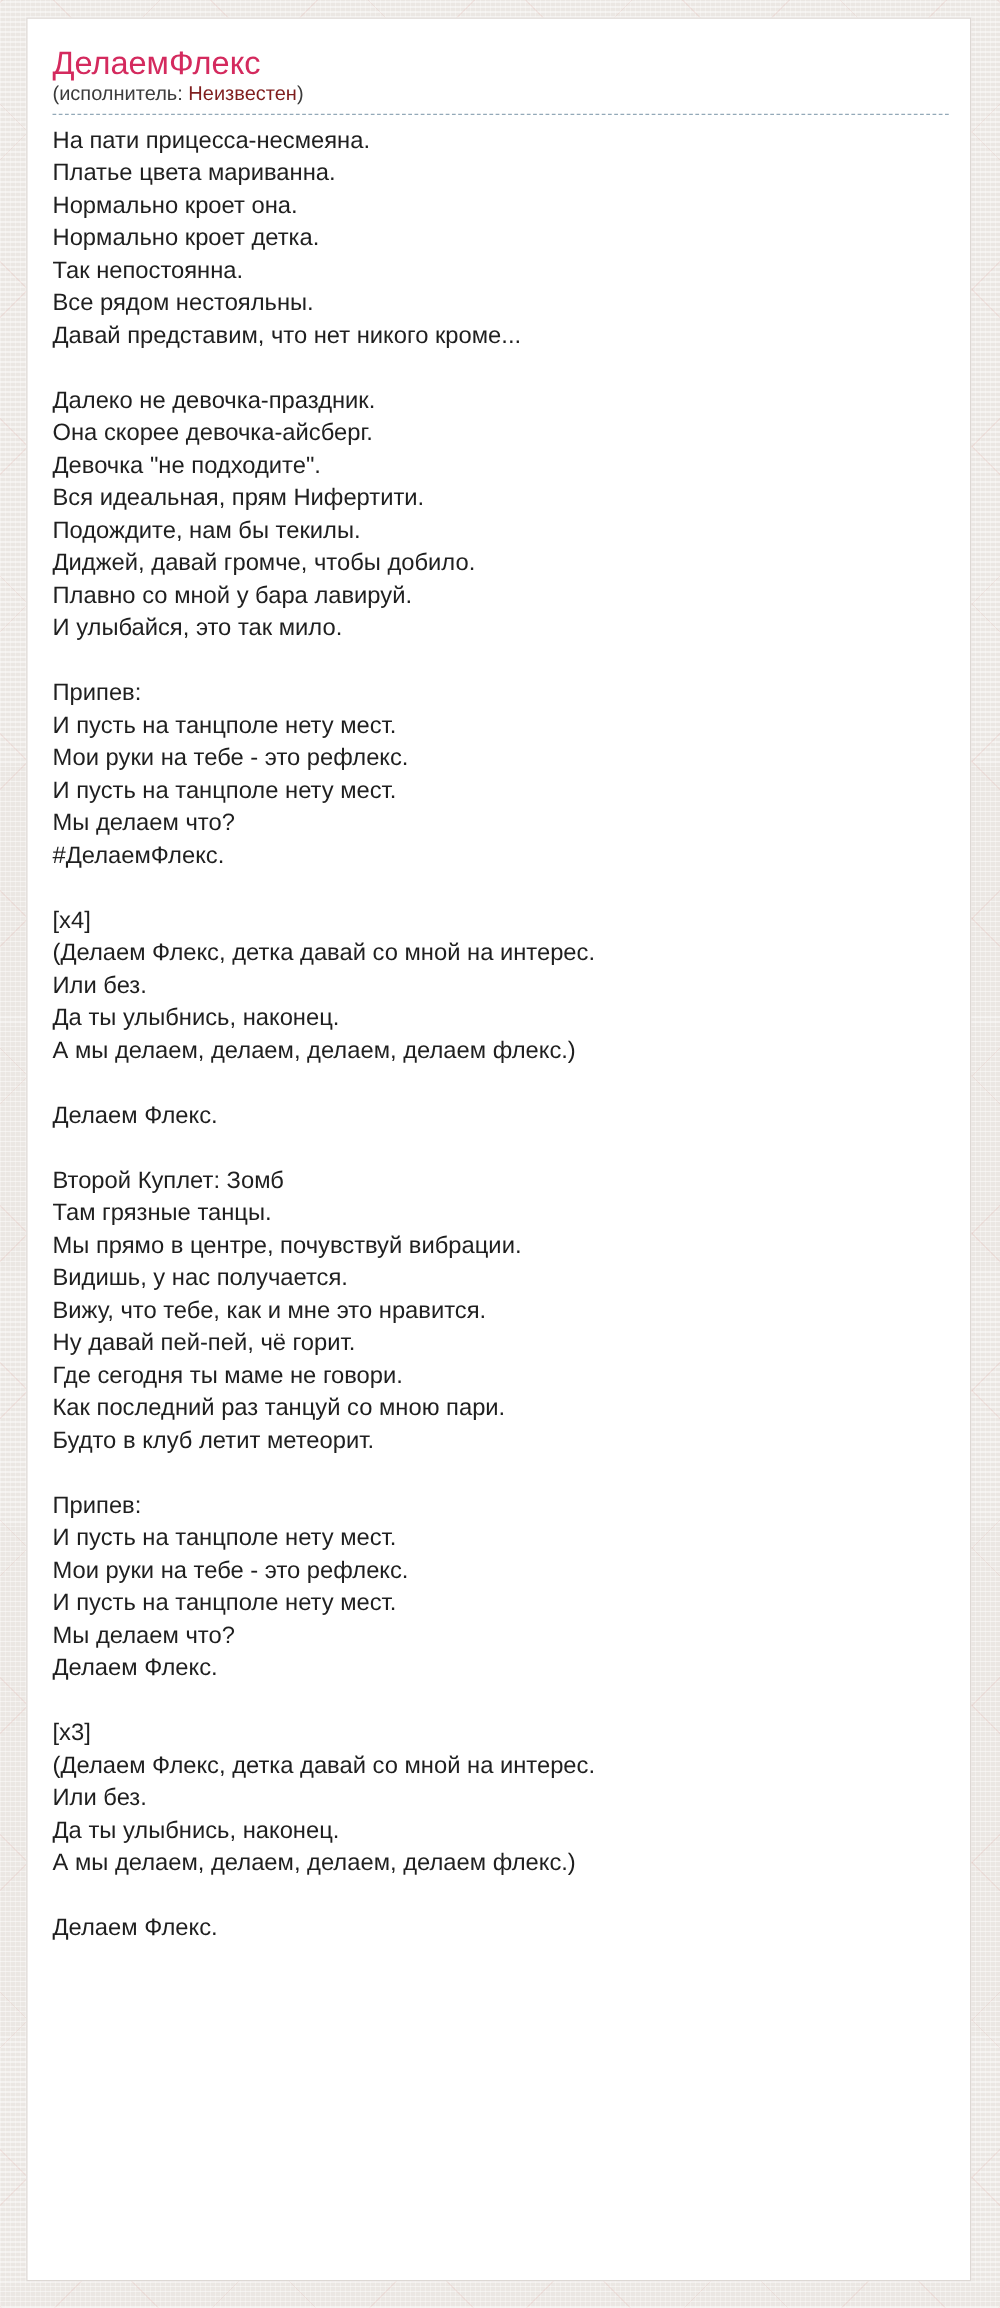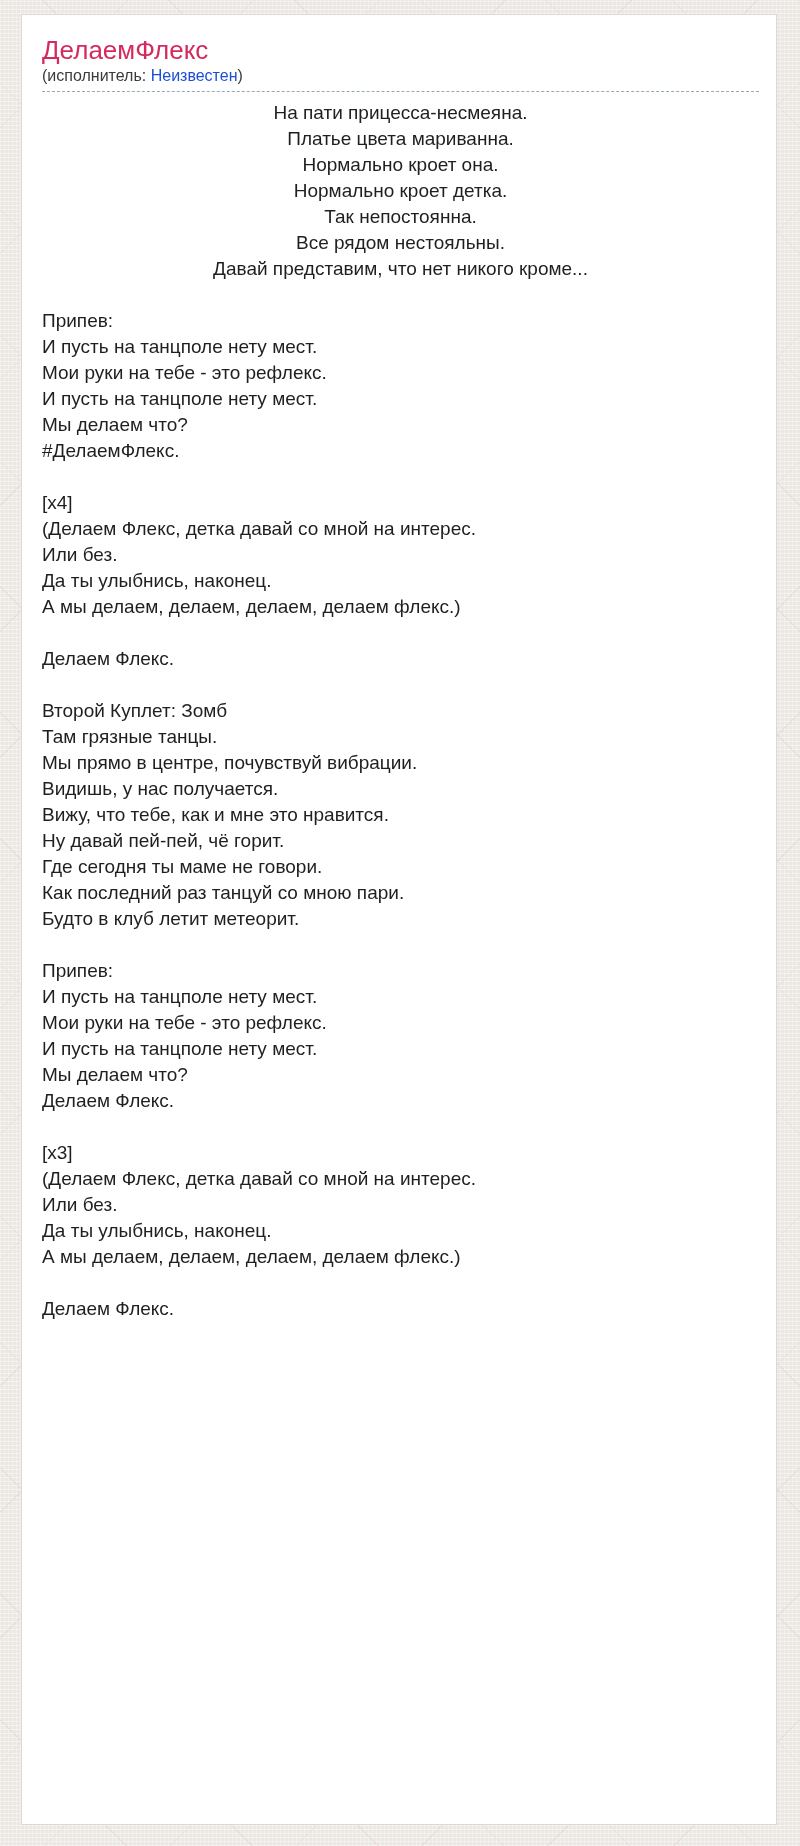--- a/index.html
+++ b/index.html
@@ -47,33 +47,34 @@
     cursor: pointer;
   }
   .lyrics {
     color: #1f1f1f;
     font-size: 19px;
   }
   .lyrics .stanza {
     margin: 26px 0;
     line-height: 26px;
   }
-  .lyrics .stanza:first-child { margin-top: 8px; text-align: center; }
+  .lyrics .stanza:first-child { margin-top: 8px; }
   .lyrics .stanza:last-child  { margin-bottom: 0; }
 </style>
 </head>
 <body>
 
 <div class="card">
   <div class="header">
     <h1 class="page-title" style="color: rgb(212, 42, 94);">ДелаемФлекс</h1>
-    <div class="artist-line"><span>(исполнитель: </span><a style="color: #1d4ed8;">Неизвестен</a><span>)</span></div>
+    <div class="artist-line"><span>(исполнитель: </span><a style="color: #7f1d1d;">Неизвестен</a><span>)</span></div>
   </div>
   <div class="lyrics">
       <p class="stanza">На пати прицесса-несмеяна.<br>Платье цвета мариванна.<br>Нормально кроет она.<br>Нормально кроет детка.<br>Так непостоянна.<br>Все рядом нестояльны.<br>Давай представим, что нет никого кроме...</p>
+      <p class="stanza">Далеко не девочка-праздник.<br>Она скорее девочка-айсберг.<br>Девочка "не подходите".<br>Вся идеальная, прям Нифертити.<br>Подождите, нам бы текилы.<br>Диджей, давай громче, чтобы добило.<br>Плавно со мной у бара лавируй.<br>И улыбайся, это так мило.</p>
       <p class="stanza">Припев:<br>И пусть на танцполе нету мест.<br>Мои руки на тебе - это рефлекс.<br>И пусть на танцполе нету мест.<br>Мы делаем что?<br>#ДелаемФлекс.</p>
       <p class="stanza">[x4]<br>(Делаем Флекс, детка давай со мной на интерес.<br>Или без.<br>Да ты улыбнись, наконец.<br>А мы делаем, делаем, делаем, делаем флекс.)</p>
       <p class="stanza">Делаем Флекс.</p>
       <p class="stanza">Второй Куплет: Зомб<br>Там грязные танцы.<br>Мы прямо в центре, почувствуй вибрации.<br>Видишь, у нас получается.<br>Вижу, что тебе, как и мне это нравится.<br>Ну давай пей-пей, чё горит.<br>Где сегодня ты маме не говори.<br>Как последний раз танцуй со мною пари.<br>Будто в клуб летит метеорит.</p>
       <p class="stanza">Припев:<br>И пусть на танцполе нету мест.<br>Мои руки на тебе - это рефлекс.<br>И пусть на танцполе нету мест.<br>Мы делаем что?<br>Делаем Флекс.</p>
       <p class="stanza">[x3]<br>(Делаем Флекс, детка давай со мной на интерес.<br>Или без.<br>Да ты улыбнись, наконец.<br>А мы делаем, делаем, делаем, делаем флекс.)</p>
       <p class="stanza">Делаем Флекс.</p>
     </div>
 </div>
 

